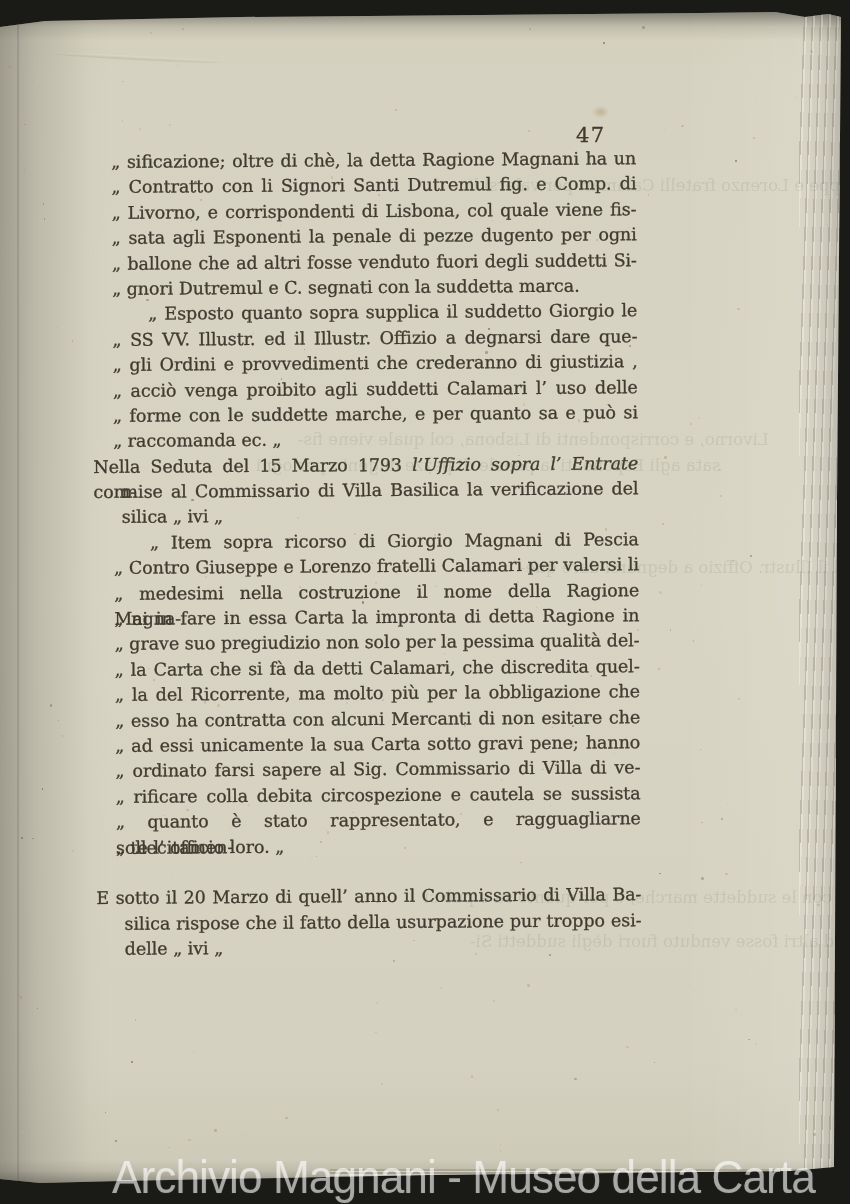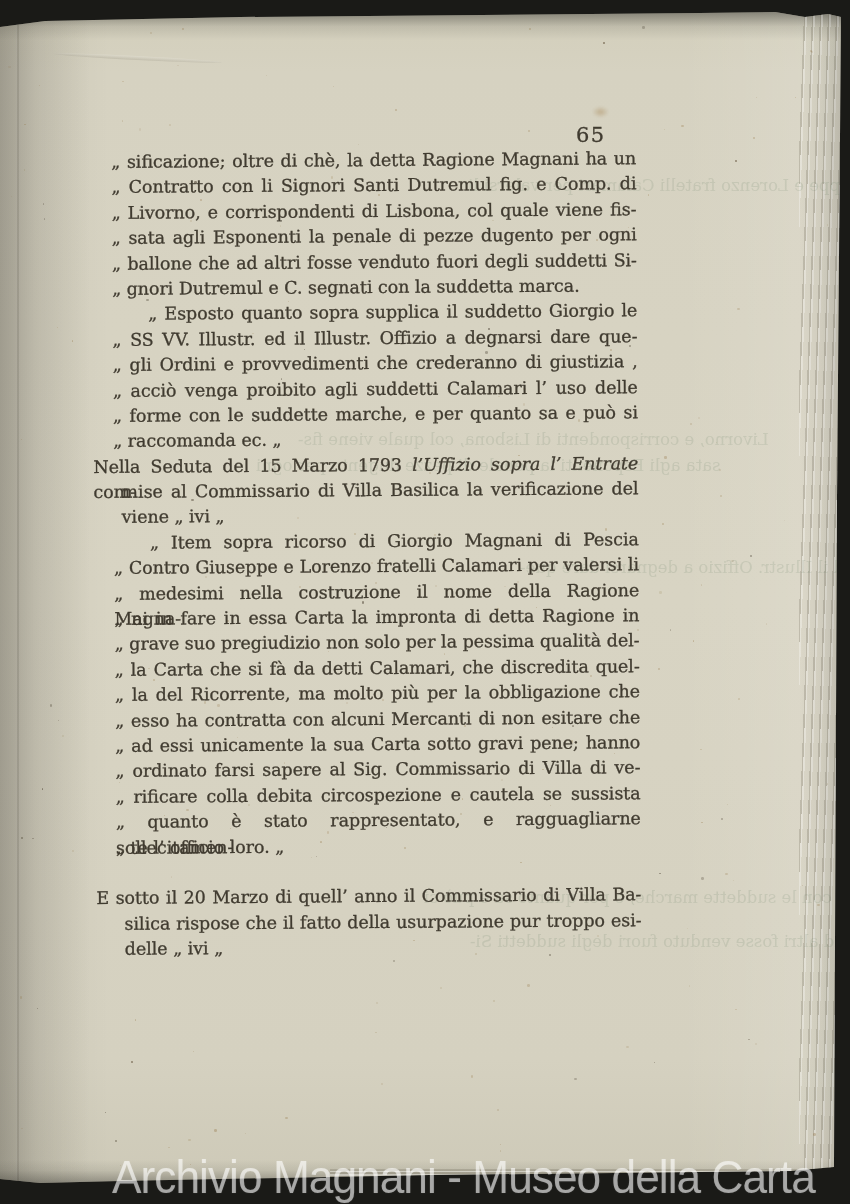--- a/index.html
+++ b/index.html
@@ -324,37 +324,37 @@
         <div class="speck" style="width: 1.86455px; height: 1.86455px; left: 440.474px; top: 986.897px; background: rgba(138, 104, 52, 0.14);"></div>
         <div class="speck" style="width: 0.804215px; height: 0.804215px; left: 686.828px; top: 928.362px; background: rgba(138, 104, 52, 0.12);"></div>
         <div class="speck" style="width: 1.31711px; height: 1.31711px; left: 203.095px; top: 949.526px; background: rgba(138, 104, 52, 0.13);"></div>
         <div class="speck" style="width: 1.34345px; height: 1.34345px; left: 520.221px; top: 862.076px; background: rgba(138, 104, 52, 0.31);"></div>
         <div class="speck" style="width: 2.4px; height: 2.4px; left: 735px; top: 160px; background: rgba(80, 62, 38, 0.55);"></div>
         <div class="speck" style="width: 2px; height: 2px; left: 131px; top: 1061px; background: rgba(80, 62, 38, 0.55);"></div>
         <div class="speck" style="width: 1.8px; height: 1.8px; left: 603px; top: 42px; background: rgba(80, 62, 38, 0.55);"></div>
         <div class="speck" style="width: 1.8px; height: 1.8px; left: 278px; top: 489px; background: rgba(80, 62, 38, 0.55);"></div>
       </div>
 
-    <div id="page-number">65</div>
+    <div id="page-number">47</div>
     <div id="text-block">
         <div class="line q j"><span>„ sificazione; oltre di chè, la detta Ragione Magnani ha un</span></div>
         <div class="line q j"><span>„ Contratto con li Signori Santi Dutremul fig. e Comp. di</span></div>
         <div class="line q j"><span>„ Livorno, e corrispondenti di Lisbona, col quale viene fis-</span></div>
         <div class="line q j"><span>„ sata agli Esponenti la penale di pezze dugento per ogni</span></div>
         <div class="line q j"><span>„ ballone che ad altri fosse venduto fuori degli suddetti Si-</span></div>
         <div class="line q"><span>„ gnori Dutremul e C. segnati con la suddetta marca.</span></div>
         <div class="line qi j"><span>„ Esposto quanto sopra supplica il suddetto Giorgio le</span></div>
         <div class="line q j"><span>„ SS VV. Illustr. ed il Illustr. Offizio a degnarsi dare que-</span></div>
         <div class="line q j"><span>„ gli Ordini e provvedimenti che crederanno di giustizia ,</span></div>
         <div class="line q j"><span>„ acciò venga proibito agli suddetti Calamari l’ uso delle</span></div>
         <div class="line q j"><span>„ forme con le suddette marche, e per quanto sa e può si</span></div>
         <div class="line q"><span>„ raccomanda ec. „</span></div>
         <div class="line flush j"><span>Nella Seduta del 15 Marzo 1793 </span><span class="it">l’Uffizio sopra l’ Entrate</span><span> com-</span></div>
         <div class="line cont j"><span>mise al Commissario di Villa Basilica la verificazione del</span></div>
-        <div class="line cont"><span>viene „ ivi „</span></div>
+        <div class="line cont"><span>silica „ ivi „</span></div>
         <div class="line qi j"><span>„ Item sopra ricorso di Giorgio Magnani di Pescia</span></div>
         <div class="line q j"><span>„ Contro Giuseppe e Lorenzo fratelli Calamari per valersi li</span></div>
         <div class="line q j"><span>„ medesimi nella costruzione il nome della Ragione Magna-</span></div>
         <div class="line q j"><span>„ ni in fare in essa Carta la impronta di detta Ragione in</span></div>
         <div class="line q j"><span>„ grave suo pregiudizio non solo per la pessima qualità del-</span></div>
         <div class="line q j"><span>„ la Carta che si fà da detti Calamari, che discredita quel-</span></div>
         <div class="line q j"><span>„ la del Ricorrente, ma molto più per la obbligazione che</span></div>
         <div class="line q j"><span>„ esso ha contratta con alcuni Mercanti di non esitare che</span></div>
         <div class="line q j"><span>„ ad essi unicamente la sua Carta sotto gravi pene; hanno</span></div>
         <div class="line q j"><span>„ ordinato farsi sapere al Sig. Commissario di Villa di ve-</span></div>

